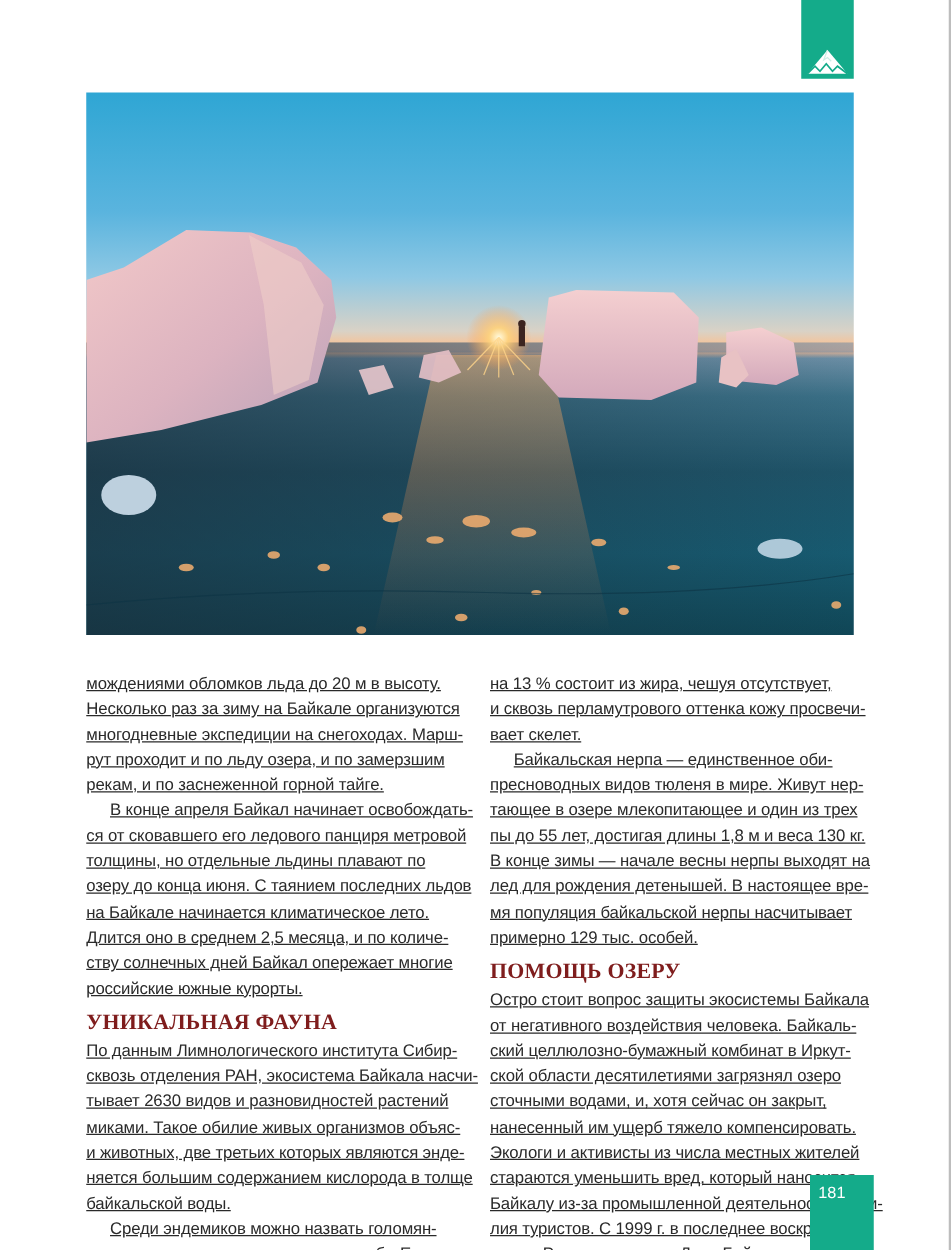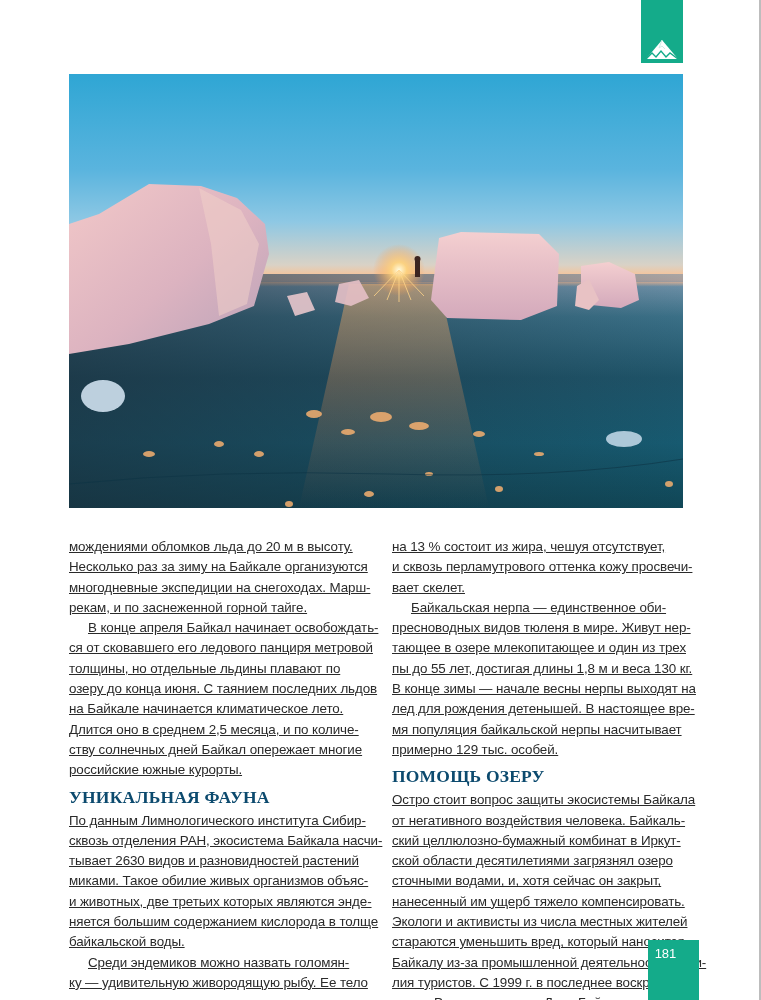--- a/index.html
+++ b/index.html
@@ -23,21 +23,21 @@
   .col { position: absolute; width: 292px; font-size: 13.4px; line-height: 20.3px; letter-spacing: -0.1px; }
   .col.left { left: 69px; top: 537px; }
   .col.right { left: 392px; top: 537px; }
   .col p { margin: 0; text-align: left; text-decoration: underline; }
   .col p .ln { display: block; white-space: nowrap; }
   .col p.indent .ln:first-child { text-indent: 19px; }
   h2.section {
     margin: 4px 0 2px 0;
     font-family: "Liberation Serif", "DejaVu Serif", serif;
     font-weight: bold; font-size: 17.5px; line-height: 24px;
-    color: #0c4a6e; letter-spacing: 0.2px;
+    color: #7f1d1d; letter-spacing: 0.2px;
   }
   .page-tab {
     position: absolute; left: 648px; top: 940px; width: 35px; height: 60px;
     background: #14ab8a;
     padding-left: 16px;
   }
   .page-num {
     position: absolute; left: 0; top: 6px; width: 35px; text-align: center;
     font-size: 13px; color: #ffffff;
   }
@@ -121,20 +121,21 @@
     </g>
     <path d="M0,410 Q150,395 320,400 T614,385" stroke="#0e3444" stroke-width="1" fill="none" opacity="0.6"></path>
   </svg>
 </div>
 
 <div class="col left">
   <p>
     <span class="ln">мождениями обломков льда до 20 м в высоту.</span>
     <span class="ln">Несколько раз за зиму на Байкале организуются</span>
     <span class="ln">многодневные экспедиции на снегоходах. Марш-</span>
+    <span class="ln">рут проходит и по льду озера, и по замерзшим</span>
     <span class="ln">рекам, и по заснеженной горной тайге.</span>
   </p>
   <p class="indent">
     <span class="ln">В конце апреля Байкал начинает освобождать-</span>
     <span class="ln">ся от сковавшего его ледового панциря метровой</span>
     <span class="ln">толщины, но отдельные льдины плавают по</span>
     <span class="ln">озеру до конца июня. С таянием последних льдов</span>
     <span class="ln">на Байкале начинается климатическое лето.</span>
     <span class="ln">Длится оно в среднем 2,5 месяца, и по количе-</span>
     <span class="ln">ству солнечных дней Байкал опережает многие</span>

